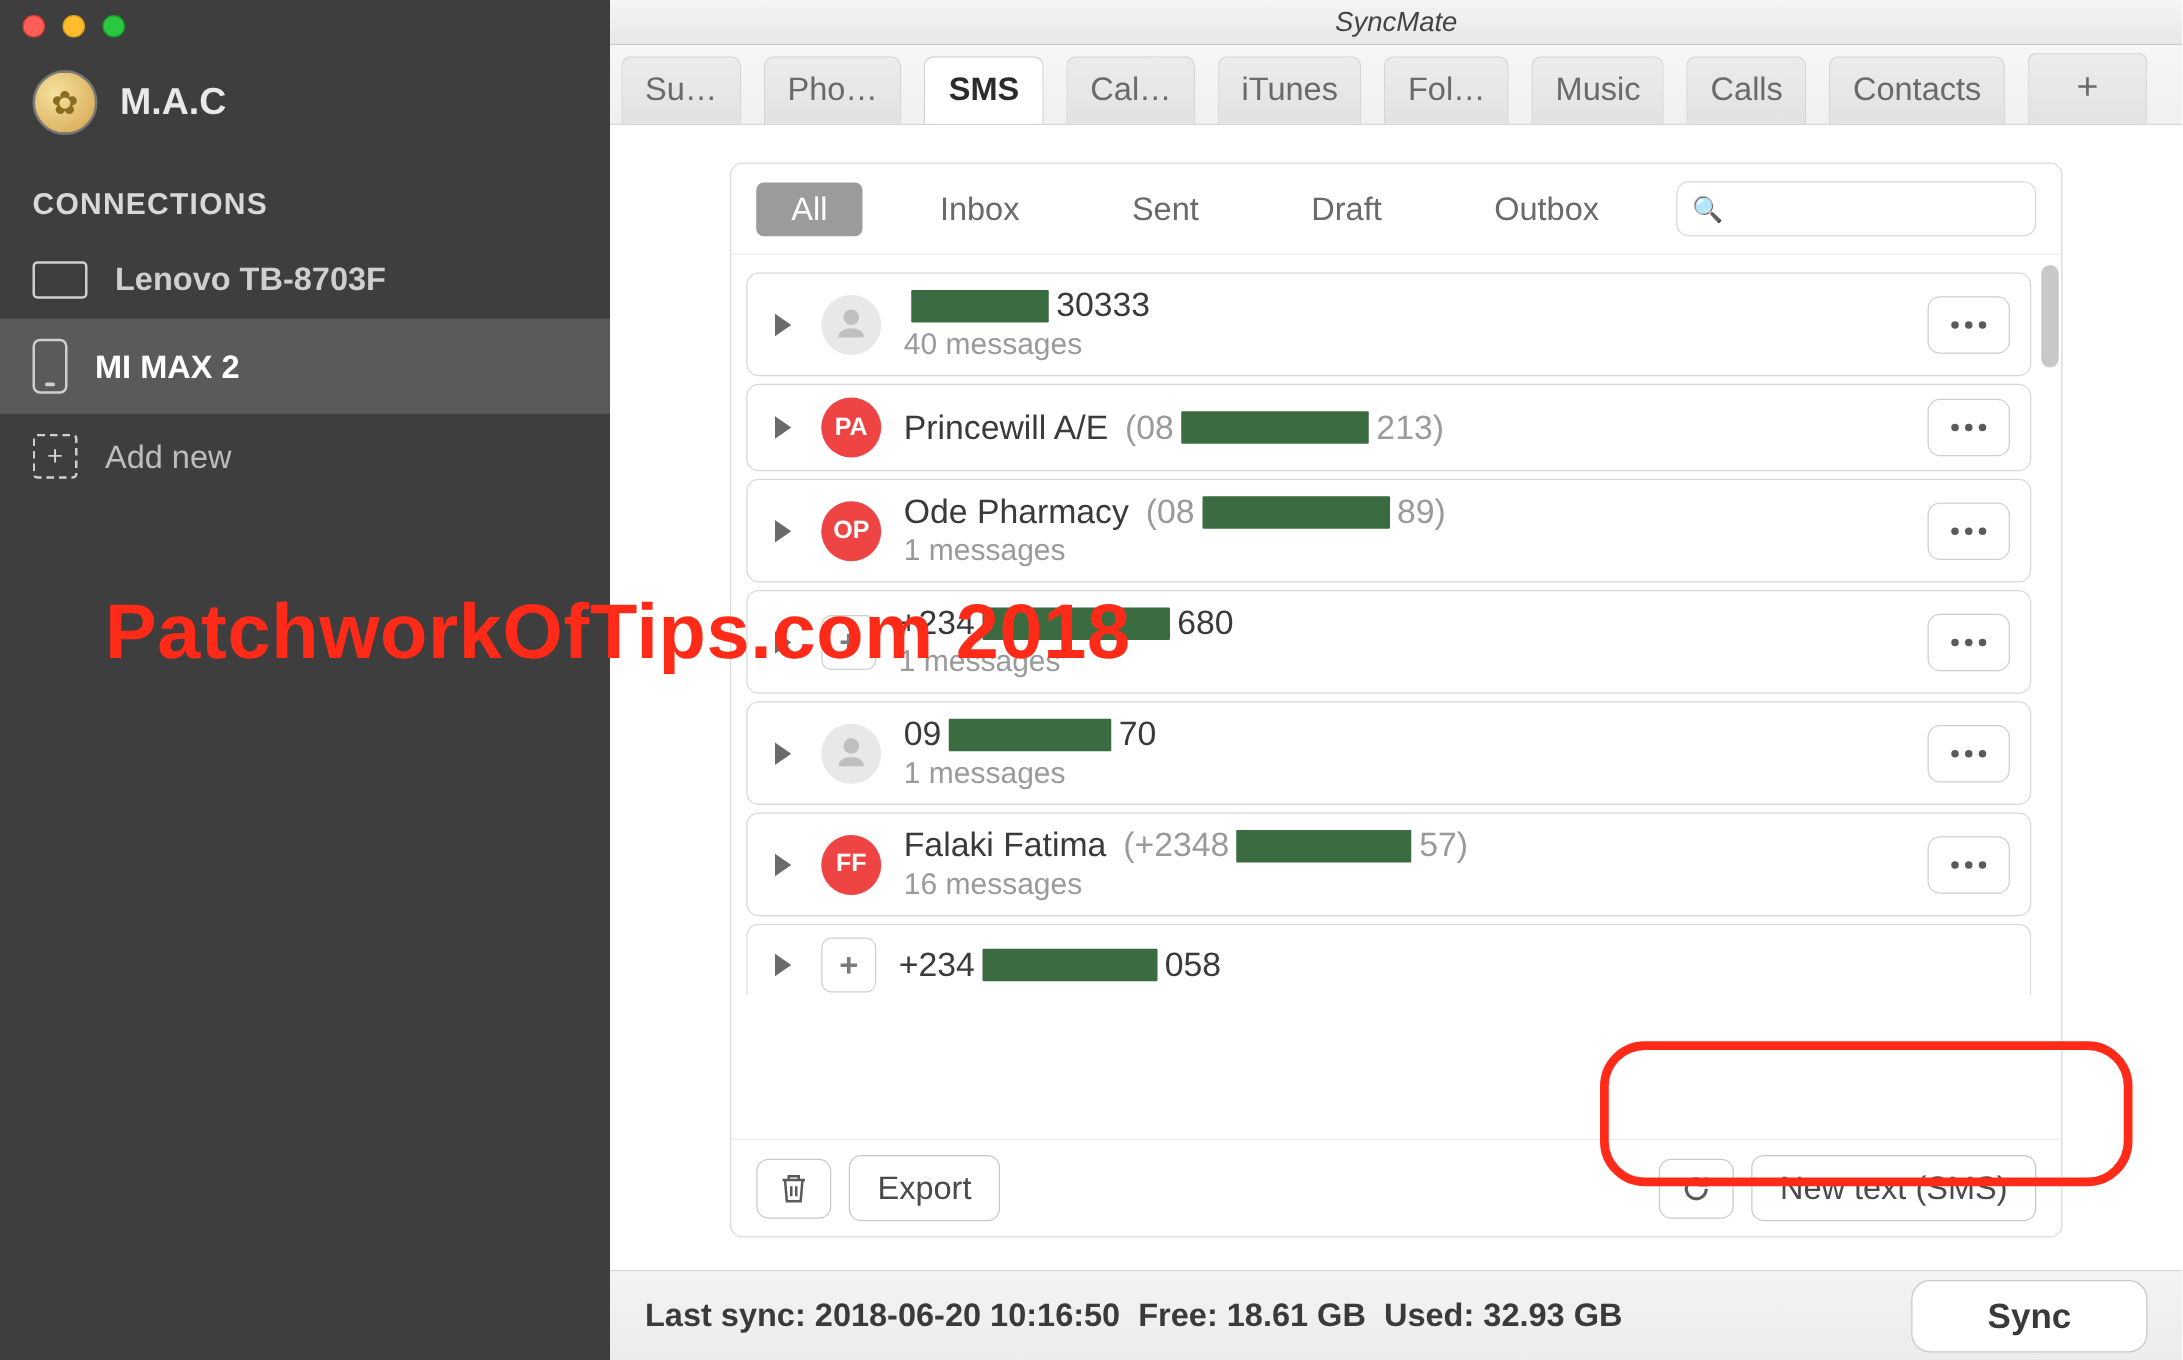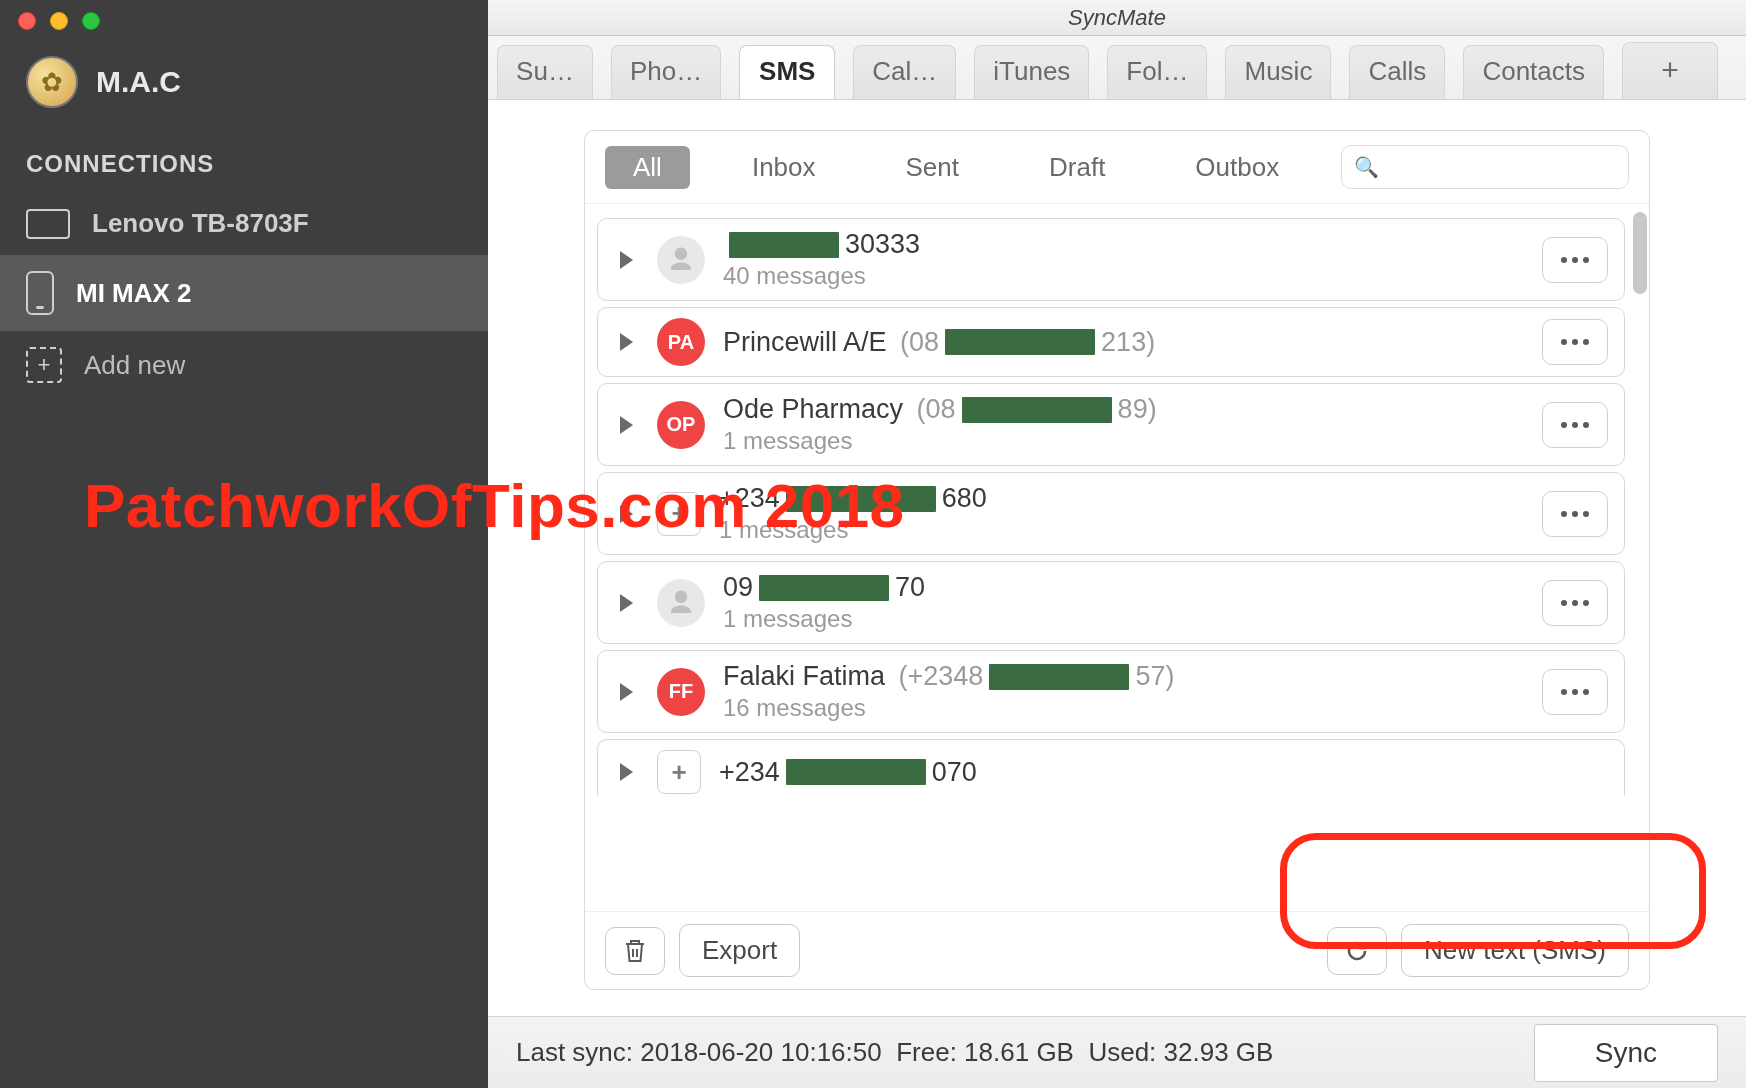--- a/index.html
+++ b/index.html
@@ -53,22 +53,22 @@
   .thread-title { font-size:27px; color:#3a3a3a; display:flex; align-items:center; gap:6px; white-space:nowrap;}
   .thread-sub { font-size:24px; color:#9a9a9a; margin-top:2px;}
   .redact { display:inline-block; background:#3b6b40; height:26px; border-radius:1px; vertical-align:middle;}
   .more-btn { width:66px; height:46px; border:1.5px solid #cfcfcf; border-radius:10px; display:flex; align-items:center; justify-content:center; gap:5px; cursor:default;}
   .more-btn i { width:6px; height:6px; background:#5a5a5a; border-radius:50%;}
   .toolbar { display:flex; align-items:center; gap:14px; padding:12px 20px; border-top:1px solid #eee;}
   .btn { border:1.5px solid #c9c9c9; border-radius:10px; background:#fff; padding:10px 22px; font-size:26px; color:#4a4a4a; display:flex; align-items:center; justify-content:center; cursor:default;}
   .btn.icon { width:60px; padding:10px 0;}
   .spacer { flex:1; }
   .annot { position:absolute; left:1280px; top:833px; width:426px; height:116px; border:7px solid #ff2a17; border-radius:36px; pointer-events:none;}
-  .statusbar { height:72px; background:linear-gradient(#f3f3f3,#ececec); border-top:1px solid #d6d6d6; display:flex; align-items:center; padding:0 28px; font-size:26px; color:#3a3a3a;}
-  .sync-btn { margin-left:auto; border:1.5px solid #c9c9c9; border-radius:4px; background:#fff; padding:12px 60px; font-size:28px; color:#3a3a3a;}
+  .statusbar { height:72px; background:linear-gradient(#f3f3f3,#ececec); border-top:1px solid #d6d6d6; display:flex; align-items:center; padding:0 28px; font-size:26px; color:#3a3a3a;font-weight:bold;}
+  .sync-btn { margin-left:auto; border:1.5px solid #c9c9c9; border-radius:15px; background:#fff; padding:12px 60px; font-size:28px; color:#3a3a3a;}
   .watermark { position:absolute; left:84px; top:470px; font-size:62px; font-weight:700; color:#ff2a17; font-family: Arial, sans-serif; white-space:nowrap; pointer-events:none; letter-spacing:0.5px;}
   .window-root { position:relative; width:100%; height:100%;}
   .thread.partial { border-bottom:none; border-radius:10px 10px 0 0; margin-bottom:0; padding-bottom:2px; overflow:hidden;}
   .gray { color:#9a9a9a; }
 </style>
 </head>
 <body>
 
 <div class="window-root">
 <div class="window">
@@ -241,21 +241,21 @@
                     <i></i>
                   </div>
                 </div>
                 <div class="thread partial">
                   <div class="caret"></div>
                   <div class="avatar plus">+</div>
                   <div class="thread-text">
                     <div class="thread-title">
                       <span>+234</span>
                       <span class="redact" style="width:140px"></span>
-                      <span>070</span>
+                      <span>058</span>
                     </div>
                   </div>
                 </div>
               </div>
           <div class="toolbar">
             <div class="btn icon">
               <svg width="24" height="26" viewBox="0 0 24 26">
                     <path fill="none" stroke="#5a5a5a" stroke-width="2" d="M3 6h18M8 6V3h8v3M5 6l1.5 17h11L19 6M10 11v8M14 11v8"></path>
                   </svg>
             </div>

